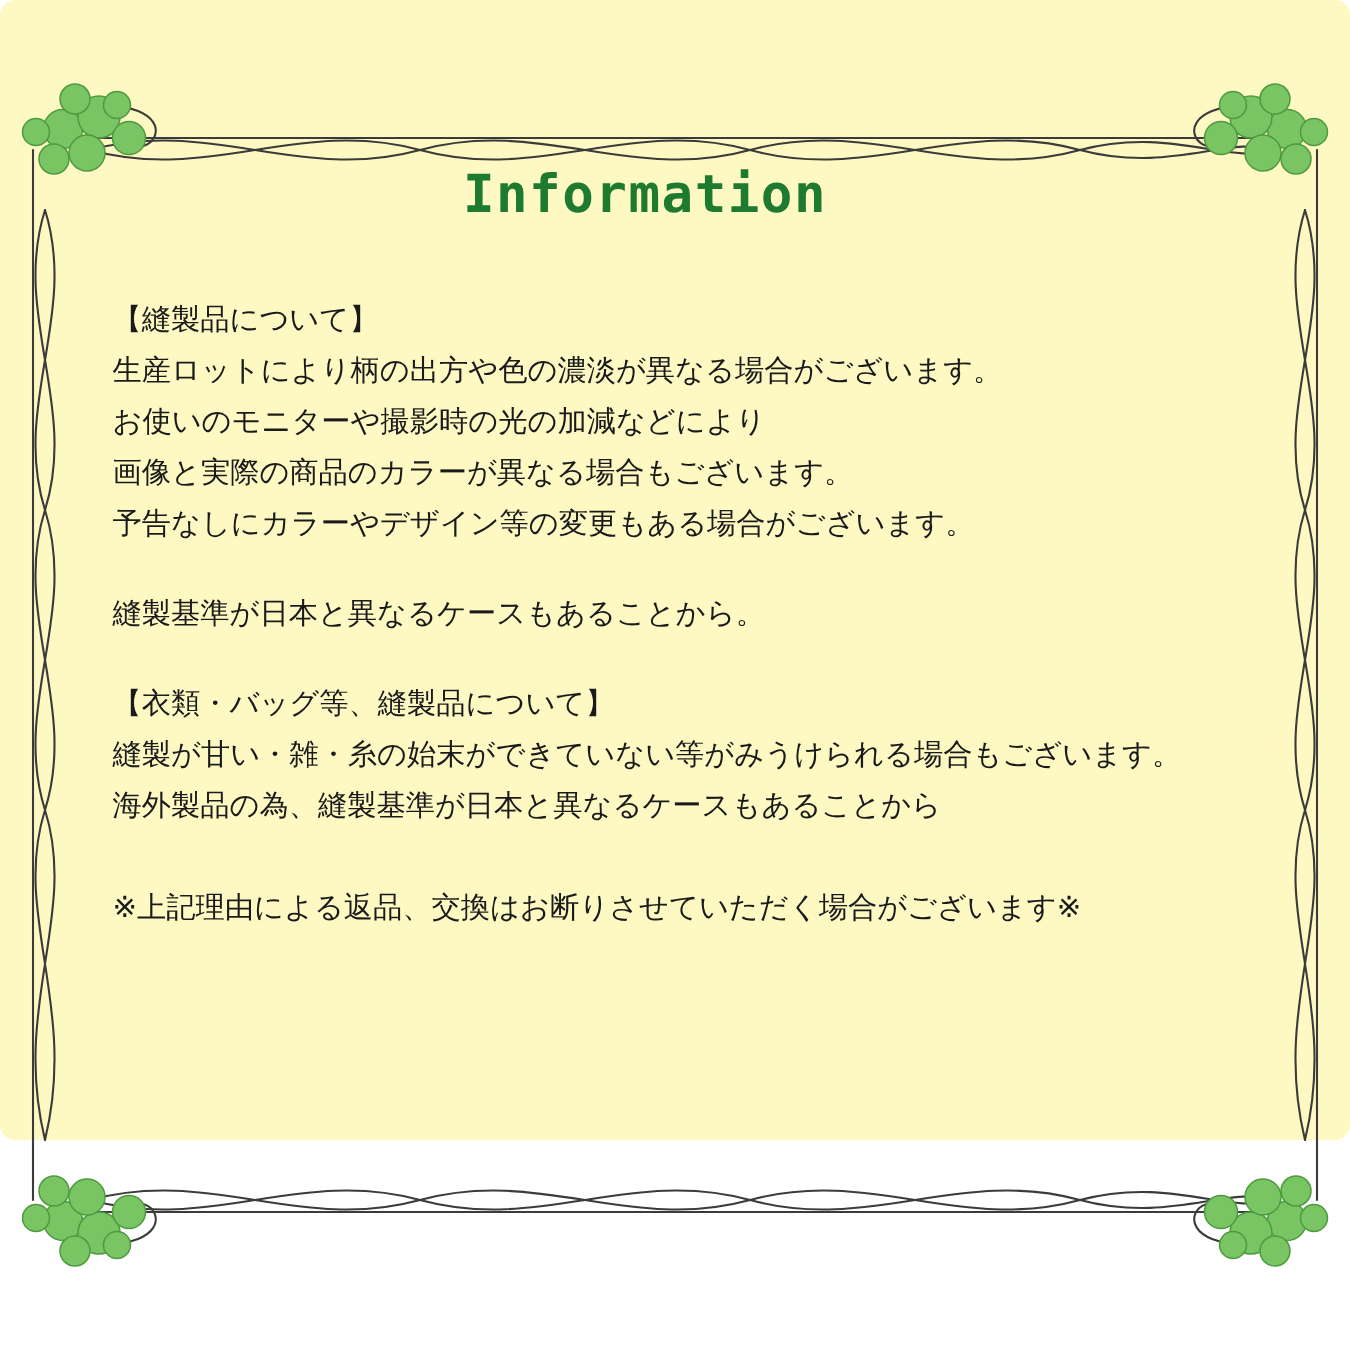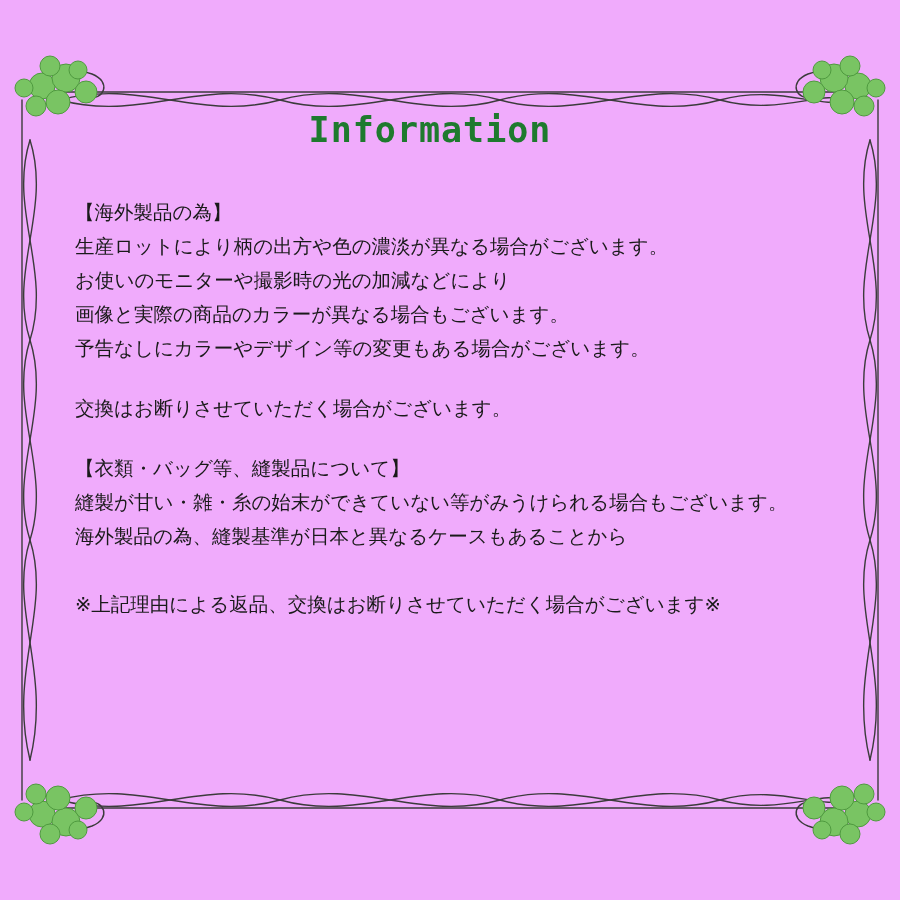--- a/index.html
+++ b/index.html
@@ -10,22 +10,23 @@
   body {
     width: 900px;
     height: 900px;
     font-family: "Liberation Sans", sans-serif;
     color: #222;
     overflow: hidden;
   }
   #page {
     position: relative;
     width: 900px;
-    height: 900px;
-    background: #f0abfc;
+    height: 760px;
+    background: #fef9c3;
+    border-radius: 10px;
   }
 
   
   #frame-svg {
     position: absolute;
     left: 0;
     top: 0;
     width: 900px;
     height: 900px;
     pointer-events: none;
@@ -141,29 +142,29 @@
           <circle cx="850" cy="834" r="10"></circle>
       </g>
     </g>
   </svg>
 
   <div id="content">
 
     <h1 id="title">Information</h1>
 
     <div class="block">
-      <div class="line">【海外製品の為】</div>
+      <div class="line">【縫製品について】</div>
       <div class="line">生産ロットにより柄の出方や色の濃淡が異なる場合がございます。</div>
       <div class="line">お使いのモニターや撮影時の光の加減などにより</div>
       <div class="line">画像と実際の商品のカラーが異なる場合もございます。</div>
       <div class="line">予告なしにカラーやデザイン等の変更もある場合がございます。</div>
     </div>
 
     <div class="block">
-      <div class="line">交換はお断りさせていただく場合がございます。</div>
+      <div class="line">縫製基準が日本と異なるケースもあることから。</div>
     </div>
 
     <div class="block">
       <div class="line">【衣類・バッグ等、縫製品について】</div>
       <div class="line">縫製が甘い・雑・糸の始末ができていない等がみうけられる場合もございます。</div>
       <div class="line">海外製品の為、縫製基準が日本と異なるケースもあることから</div>
     </div>
 
     <div id="note">
       <div class="line">※上記理由による返品、交換はお断りさせていただく場合がございます※</div>

